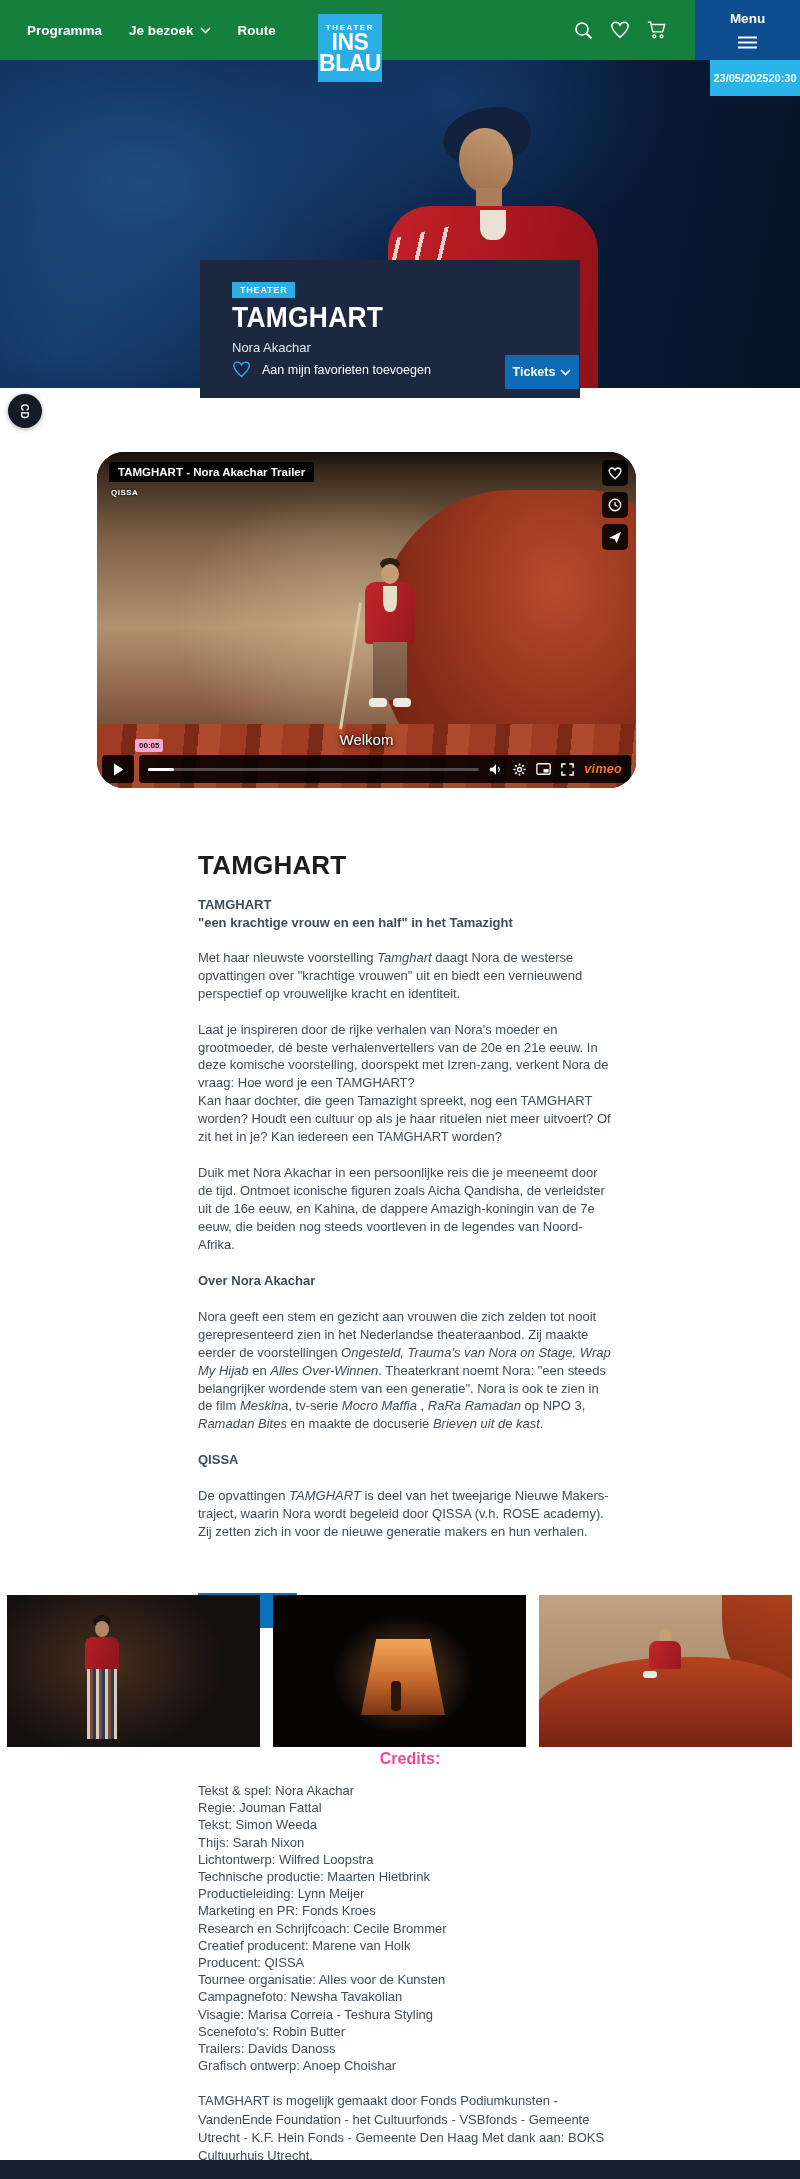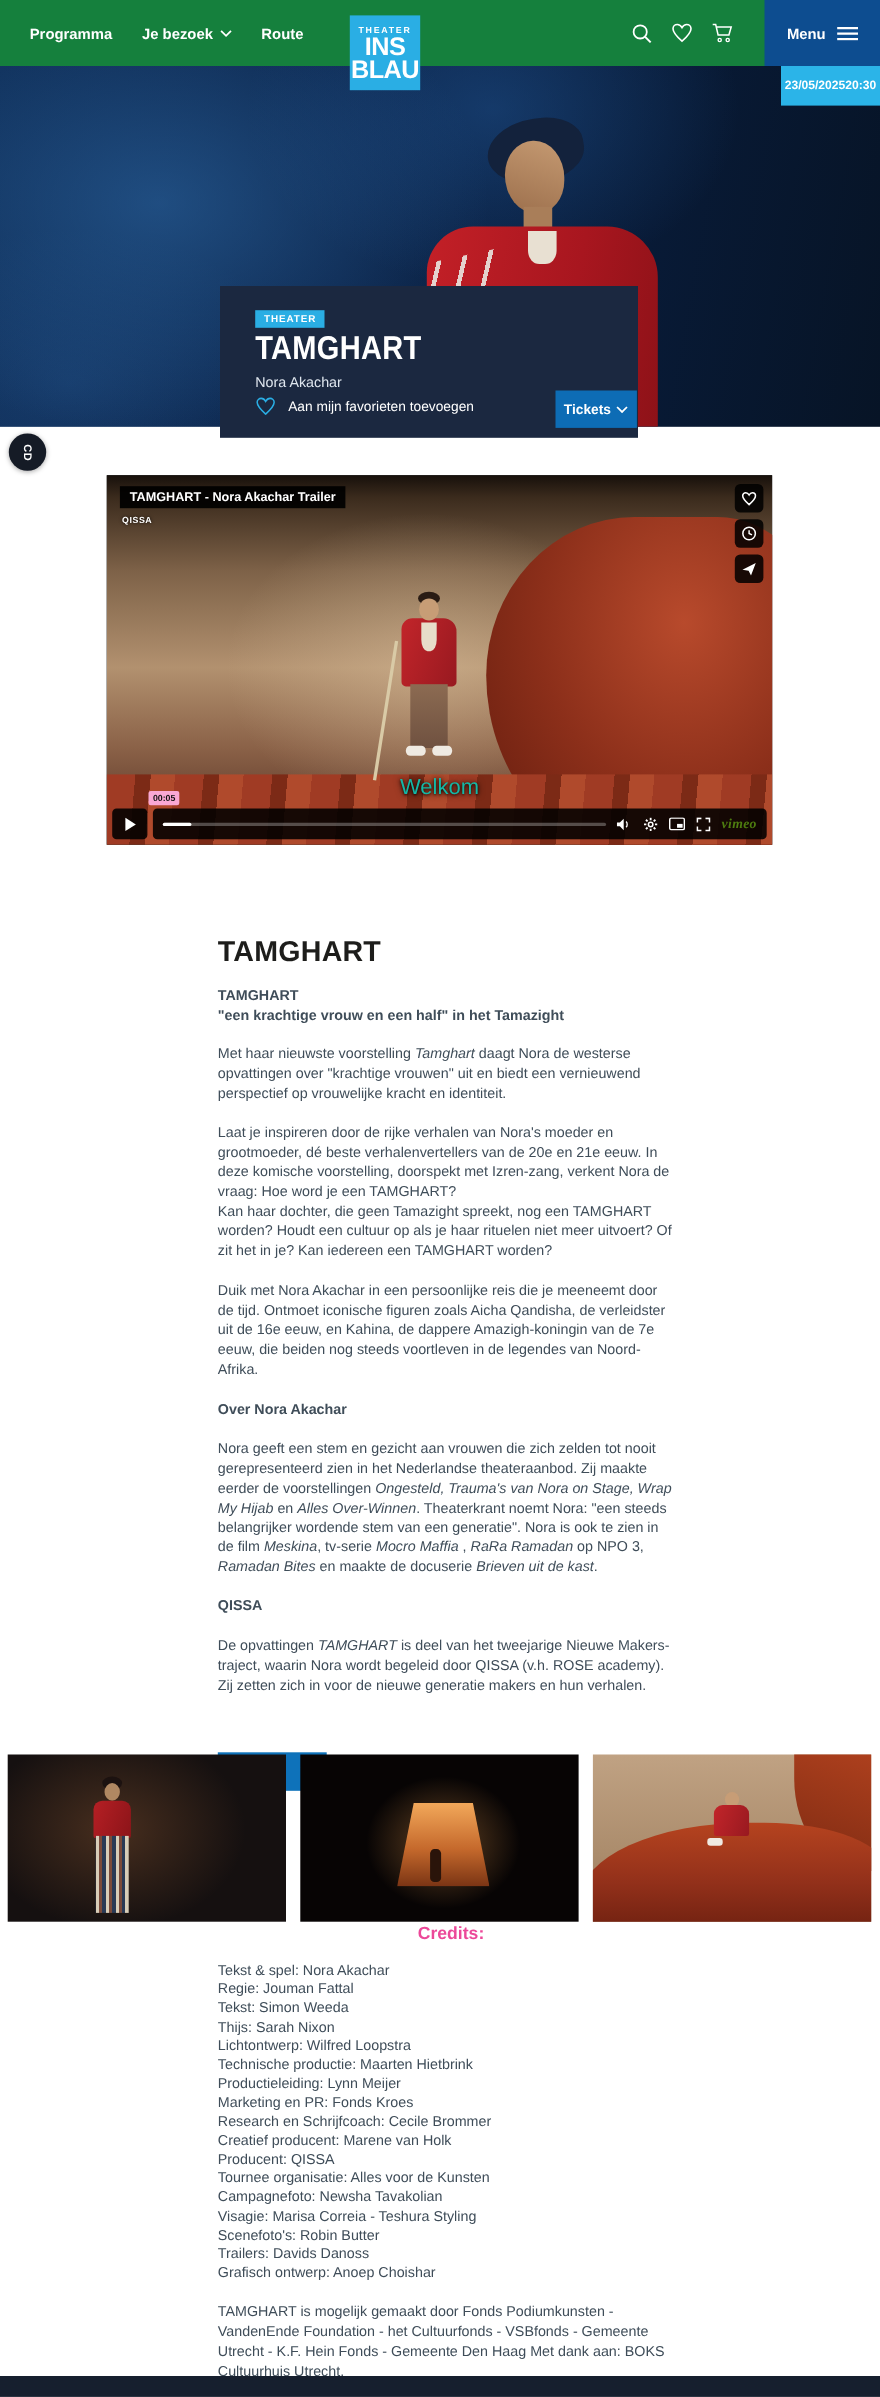--- a/index.html
+++ b/index.html
@@ -17,21 +17,21 @@
     align-items:center; gap:6px; cursor:pointer; white-space:nowrap; }
   .logo { position:absolute; left:318px; top:14px; width:64px; height:68px;
     background:#2aaee4; color:#fff; display:flex; flex-direction:column;
     align-items:center; justify-content:center; z-index:40; cursor:pointer; }
   .logo .l1 { font-size:8px; font-weight:bold; letter-spacing:1.6px; }
   .logo .l2, .logo .l3 { font-size:23px; font-weight:900; line-height:.88; letter-spacing:-0.5px; }
   .hicons { margin-left:auto; display:flex; align-items:center; gap:17px; margin-right:28px; }
   .hicon { width:20px; height:20px; display:flex; align-items:center; justify-content:center; cursor:pointer; }
   .menu-block { width:105px; height:60px; background:#0d4d90; display:flex;
     align-items:center; justify-content:center; gap:10px; color:#fff;
-    font-weight:bold; font-size:13.5px; cursor:pointer; }
+    font-weight:bold; font-size:13.5px; cursor:pointer;flex-direction:column; }
   .date-badge { position:absolute; left:710px; top:60px; width:90px; height:36px;
     background:#2bb4e8; color:#fff; font-size:11px; font-weight:bold;
     display:flex; flex-direction:row; align-items:center; justify-content:center;
     line-height:1.3; z-index:25; cursor:pointer; }
 
   
   .hero { position:absolute; top:60px; left:0; width:800px; height:328px; overflow:hidden;
     background:
       radial-gradient(430px 300px at 18% 38%, rgba(47,108,170,.55), transparent 70%),
       radial-gradient(320px 230px at 56% 12%, rgba(32,84,146,.5), transparent 70%),
@@ -64,22 +64,22 @@
   .card-tickets { position:absolute; right:1px; top:95px; width:74px; height:34px;
     background:#0d6cb5; color:#fff; font-weight:bold; font-size:12.5px; border:none;
     display:flex; align-items:center; justify-content:center; gap:5px; cursor:pointer; }
 
   .cd-btn { position:absolute; left:8px; top:394px; width:34px; height:34px; border-radius:50%;
     background:#151b26; color:#fff; display:flex; align-items:center; justify-content:center;
     z-index:22; cursor:pointer; box-shadow:0 1px 5px rgba(0,0,0,.35); border:none; }
   .cd-btn span { transform:rotate(90deg); font-size:10px; font-weight:bold; letter-spacing:.5px; }
 
   
-  .video { position:absolute; left:97px; top:432px; width:605px; height:336px;
-    background:#000; overflow:hidden; z-index:10; }
+  .video { position:absolute; left:97px; top:452px; width:539px; height:336px;
+    background:#000; overflow:hidden; z-index:10;border-radius:27px; }
   .vid-bg { position:absolute; inset:0;
     background:
       radial-gradient(260px 200px at 48% 52%, rgba(222,196,160,.45), transparent 70%),
       linear-gradient(180deg,#17100b 0%,#3b2b1d 6%,#7e6248 26%,#b2916f 52%,#8a6147 74%,#6a4432 88%); }
   .vid-fabric { position:absolute; right:-40px; top:38px; width:300px; height:320px;
     background:radial-gradient(220px 260px at 60% 30%, #b84a2c, #8c2f1a 60%, #6e2111 100%);
     border-radius:45% 30% 20% 55%; }
   .vid-floor { position:absolute; left:0; right:0; bottom:0; height:64px;
     background:repeating-linear-gradient(95deg,#a03b24 0 26px,#7c2a16 26px 40px,#b04a2c 40px 62px); }
   .vid-stick { position:absolute; left:252px; top:150px; width:3px; height:128px;
@@ -98,36 +98,36 @@
     background:#efeae2; border-radius:4px; }
   .vid-shoe1 { left:272px; } .vid-shoe2 { left:296px; }
 
   .vid-title-pill { position:absolute; left:12px; top:10px; background:rgba(0,0,0,.92);
     color:#fff; font-weight:bold; font-size:11.5px; padding:4px 9px; cursor:pointer; }
   .vid-channel { position:absolute; left:14px; top:36px; color:#fff; font-size:8px;
     font-weight:bold; letter-spacing:.5px; text-shadow:0 0 3px rgba(0,0,0,.9); cursor:pointer; }
   .vid-side { position:absolute; right:8px; top:8px; display:flex; flex-direction:column; gap:6px; }
   .vid-side-btn { width:26px; height:26px; background:rgba(0,0,0,.85); border-radius:5px;
     display:flex; align-items:center; justify-content:center; color:#fff; border:none; cursor:pointer; }
-  .vid-caption { position:absolute; left:0; right:0; bottom:40px; text-align:center; color:#14b8a6;
-    font-size:20px; text-shadow:0 1px 3px #000, 0 0 7px rgba(0,0,0,.75); }
+  .vid-caption { position:absolute; left:0; right:0; bottom:40px; text-align:center; color:#ffffff;
+    font-size:15px; text-shadow:0 1px 3px #000, 0 0 7px rgba(0,0,0,.75); }
   .vid-tooltip { position:absolute; left:38px; bottom:36px; background:#f9a8d4; color:#111;
     font-size:8px; font-weight:bold; padding:2px 4px; border-radius:2px; }
   .vid-controls { position:absolute; left:5px; right:5px; bottom:5px; height:28px; display:flex; gap:5px; }
   .vid-play { width:32px; height:28px; background:rgba(0,0,0,.88); border-radius:4px; border:none;
     display:flex; align-items:center; justify-content:center; cursor:pointer; }
   .vid-bar { flex:1; background:rgba(0,0,0,.88); border-radius:4px; display:flex;
     align-items:center; padding:0 9px; gap:9px; }
   .vid-progress { flex:1; height:3px; background:rgba(255,255,255,.28); border-radius:2px;
     position:relative; cursor:pointer; }
   .vid-progress::before { content:""; position:absolute; left:0; top:0; bottom:0; width:26px;
     background:#fff; border-radius:2px; }
   .vid-cicon { width:15px; height:15px; display:flex; align-items:center; justify-content:center;
     color:#fff; cursor:pointer; }
-  .vimeo { color:#4d7c0f; font-weight:bold; font-style:italic; font-size:12.5px; letter-spacing:.3px; cursor:pointer;font-family:Liberation Serif, serif; }
+  .vimeo { color:#f97316; font-weight:bold; font-style:italic; font-size:12.5px; letter-spacing:.3px; cursor:pointer; }
 
   
   .article { position:absolute; left:198px; top:848px; width:415px; color:#3f4d59;
     font-size:13px; line-height:1.38; }
   .article h2 { font-size:26px; color:#1d1d1b; margin:0 0 12px; font-weight:900; letter-spacing:.2px; }
   .lead { font-weight:bold; margin:0; }
   .lead-wrap { margin-bottom:17px; }
   .article p { margin:0 0 18px; }
   .ws { white-space:pre-line; }
   .sec-head { font-weight:bold; margin:0; }

